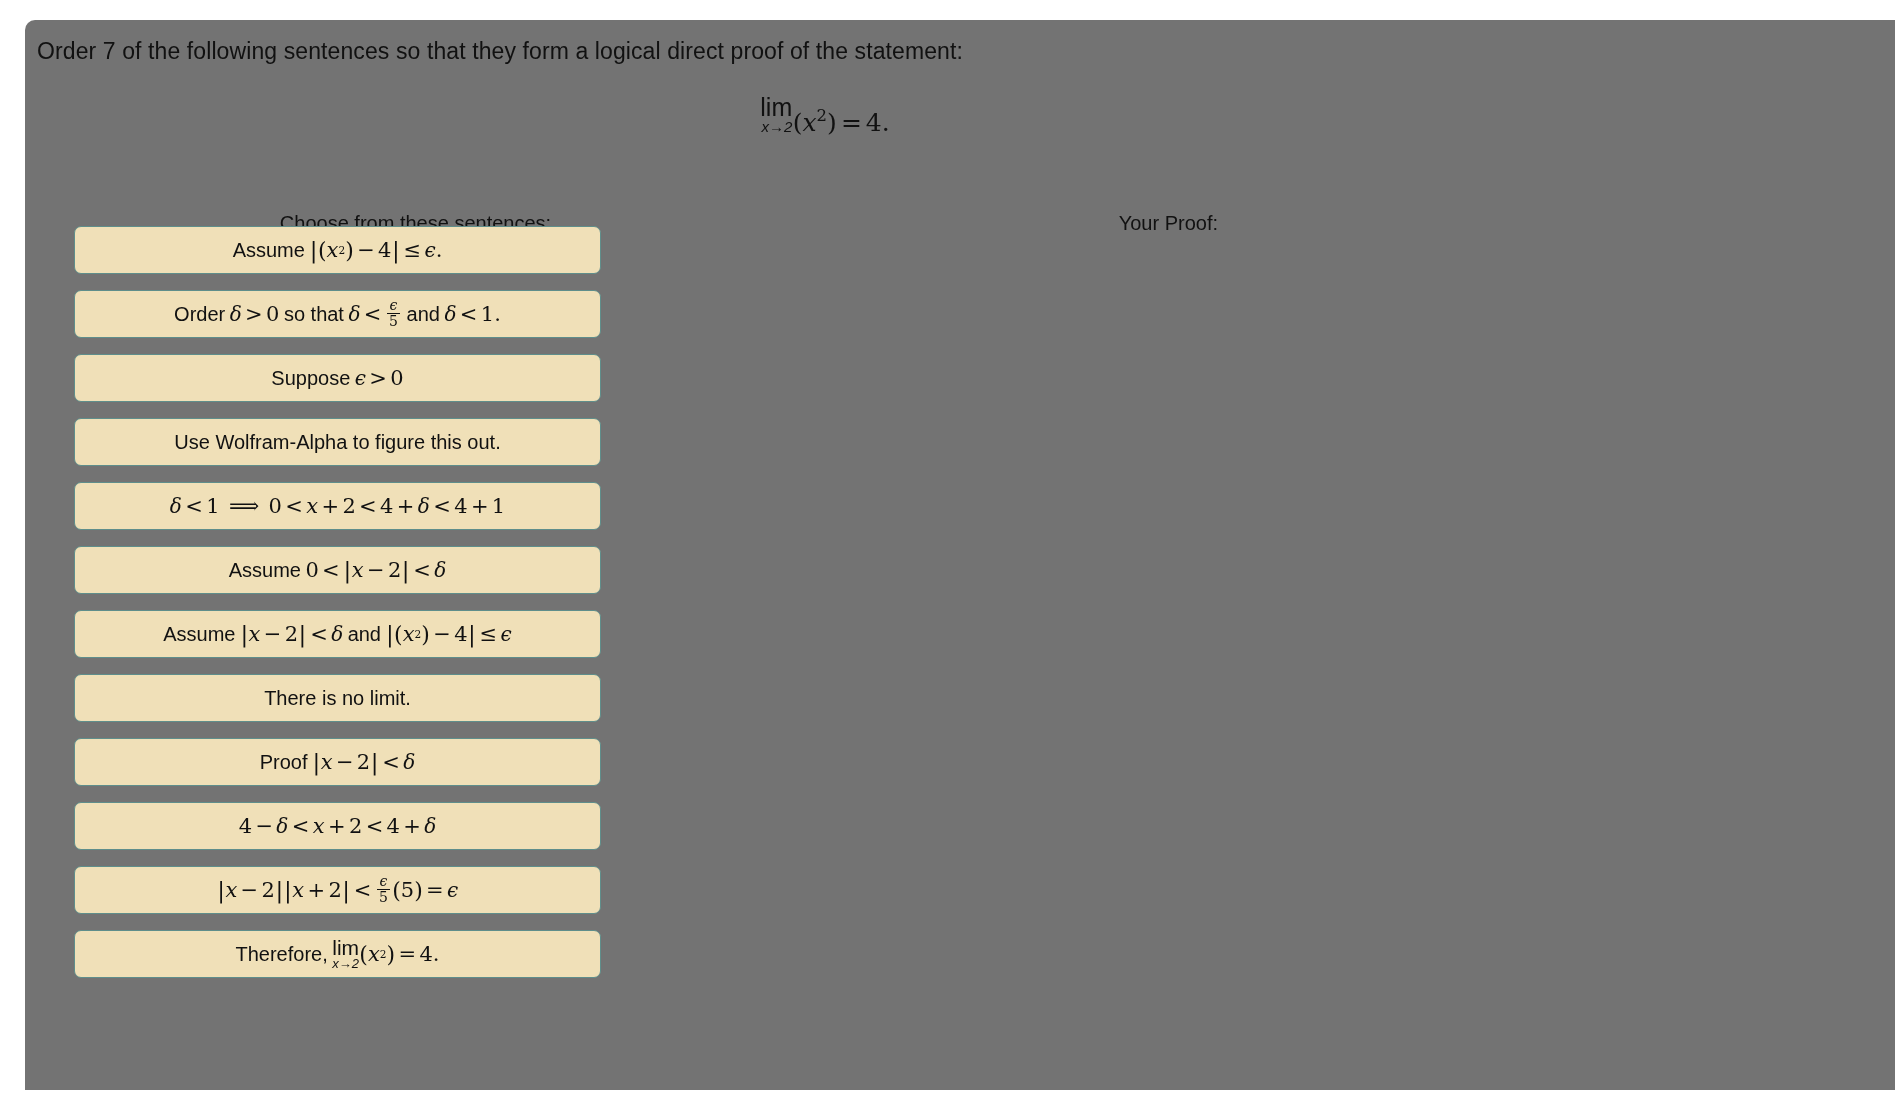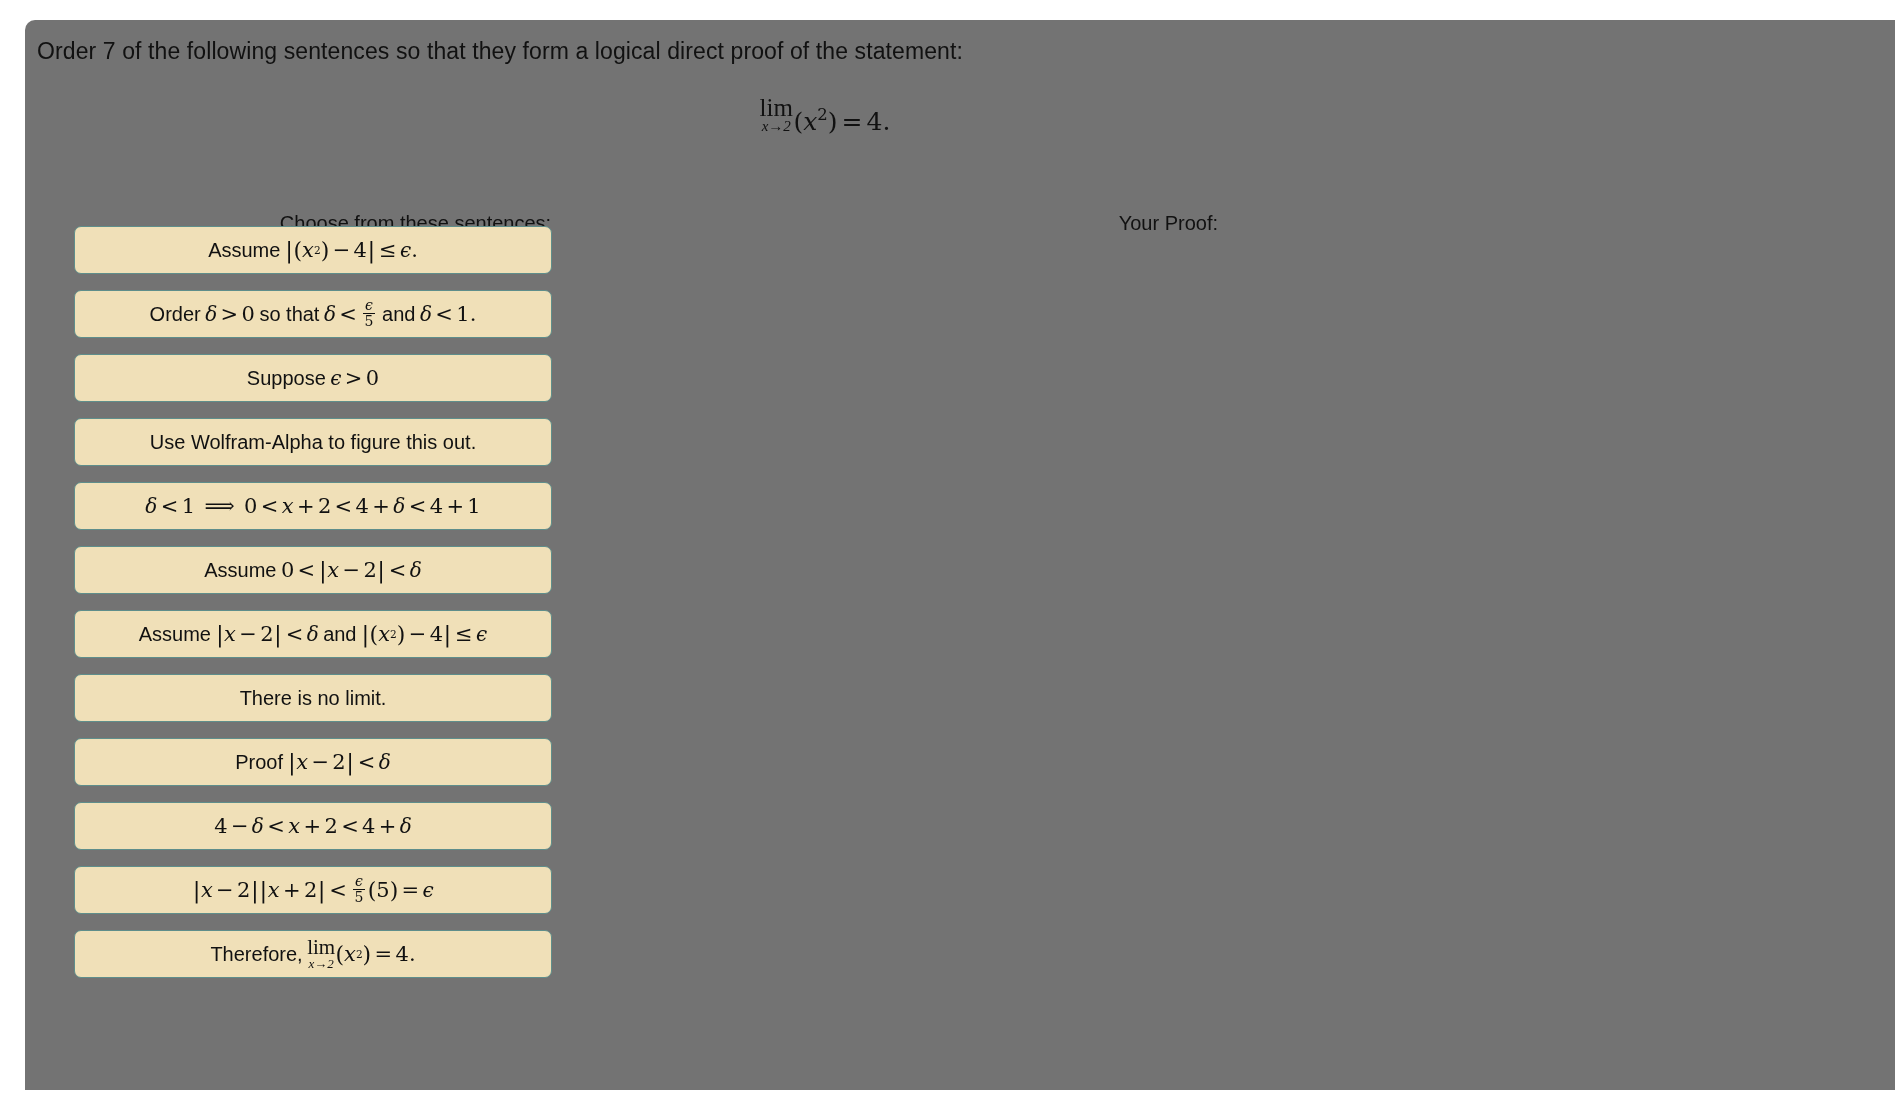--- a/index.html
+++ b/index.html
@@ -65,21 +65,21 @@
   
   #sentence-bank {
     position: absolute;
     left: 49px;
     top: 206px;
     width: 527px;
   }
   .sentence-tile {
     position: relative;
     box-sizing: border-box;
-    width: 478px;
+    width: 527px;
     min-height: 48px;
     margin-bottom: 16px;
     background: #f0e0b8;
     border: 1px solid #5f8e8b;
     border-radius: 7px;
     display: flex;
     align-items: center;
     justify-content: center;
     text-align: center;
     padding: 4px 24px;
@@ -157,23 +157,23 @@
     display: block;
     font-size: 14px;
     line-height: 1.1;
     border-top: 1.2px solid #111111;
     padding: 0 2px;
   }
 
   
   .limop {
     display: inline-block;
-    text-align: center;
+    text-align: right;
     vertical-align: -0.05em;
-    font-family: Liberation Serif, serif;
+    font-family: Liberation Sans, sans-serif;
     margin-right: 0.02em;
   }
   .limop .lim-main {
     display: block;
     font-size: 21px;
     line-height: 1.0;
   }
   .limop .lim-sub {
     display: block;
     font-size: 13px;

